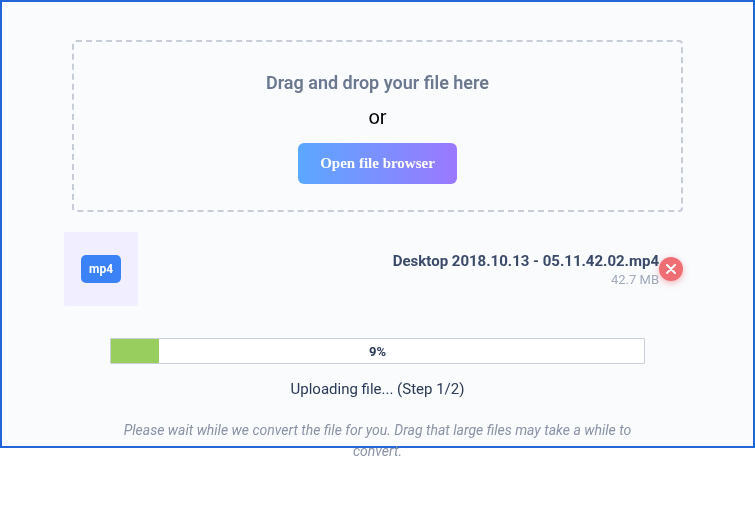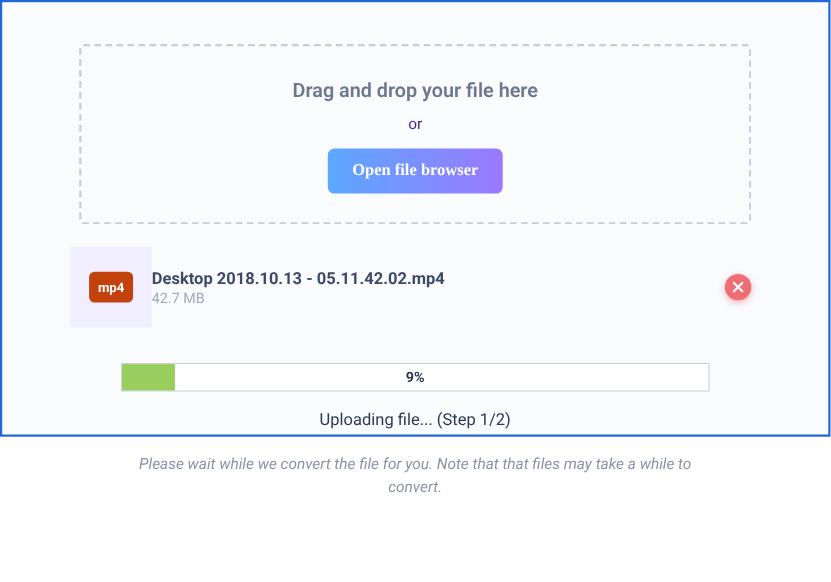--- a/index.html
+++ b/index.html
@@ -8,41 +8,41 @@
       box-sizing: border-box;
     }
     body {
       font-family: -apple-system, BlinkMacSystemFont, "Segoe UI", Roboto, Helvetica, Arial, sans-serif;
       background: #fff;
       width: 755px;
       height: 529px;
     }
     .outer-container {
       width: 755px;
-      height: 397px;
+      height: 448px;
       border: 2px solid #2265d8;
       background: #f9fbfd;
       padding: 38px 70px 40px 70px;
       position: relative;
     }
     .drop-zone {
       border: 2px dashed #c7cdd7;
       border-radius: 4px;
       text-align: center;
       padding: 30px 20px 26px 20px;
     }
     .drop-title {
       color: #6b7890;
       font-size: 18px;
       font-weight: 600;
       margin-bottom: 12px;
     }
     .drop-or {
-      color: #4c1d95;
-      font-size: 14px;
+      color: #000000;
+      font-size: 20px;
       margin-bottom: 14px;
     }
     .open-browser-btn {
       background: linear-gradient(90deg, #5ba8ff 0%, #9b78ff 100%);
       border: none;
       color: #fff;
       font-weight: 600;
       font-size: 15px;
       padding: 12px 22px;
       border-radius: 6px;
@@ -60,30 +60,30 @@
       height: 74px;
       background: #f1efff;
       border-radius: 2px;
       display: flex;
       align-items: center;
       justify-content: center;
       margin-left: -8px;
       flex-shrink: 0;
     }
     .file-badge {
-      background: #c2410c;
+      background: #3b82f6;
       color: #fff;
       font-size: 12px;
       font-weight: 700;
       padding: 7px 8px;
       border-radius: 5px;
     }
     .file-info {
       flex: 1;
-      text-align: left;
+      text-align: right;
     }
     .file-name {
       color: #3b4a68;
       font-size: 15px;
       font-weight: 700;
     }
     .file-size {
       color: #a1a9ba;
       font-size: 13px;
       margin-top: 2px;
@@ -175,16 +175,16 @@
       </svg>
     </button>
   </div>
 
   <div class="progress-section">
     <div class="progress-bar-outer">
       <div class="progress-bar-fill" style="width:9%"></div>
       <div class="progress-label">9%</div>
     </div>
     <div class="status-text">Uploading file... (Step 1/2)</div>
-    <div class="note-text">Please wait while we convert the file for you. Note that that files may take a while to convert.</div>
+    <div class="note-text">Please wait while we convert the file for you. Drag that large files may take a while to convert.</div>
   </div>
 
 </div>
 
 </body></html>

